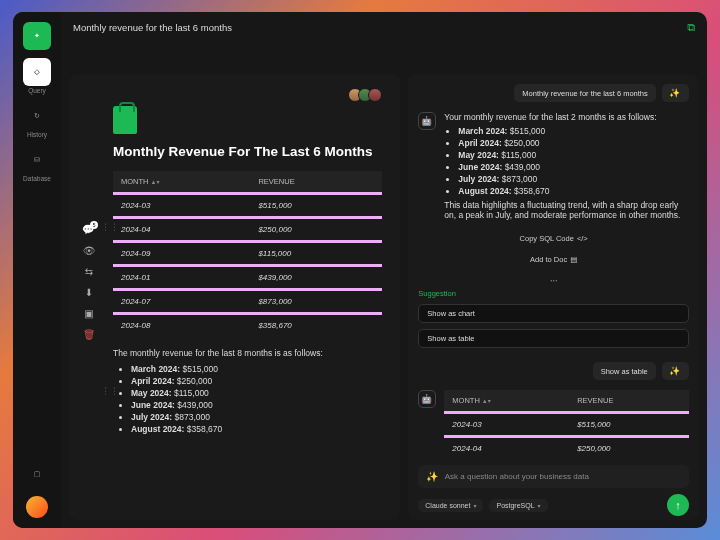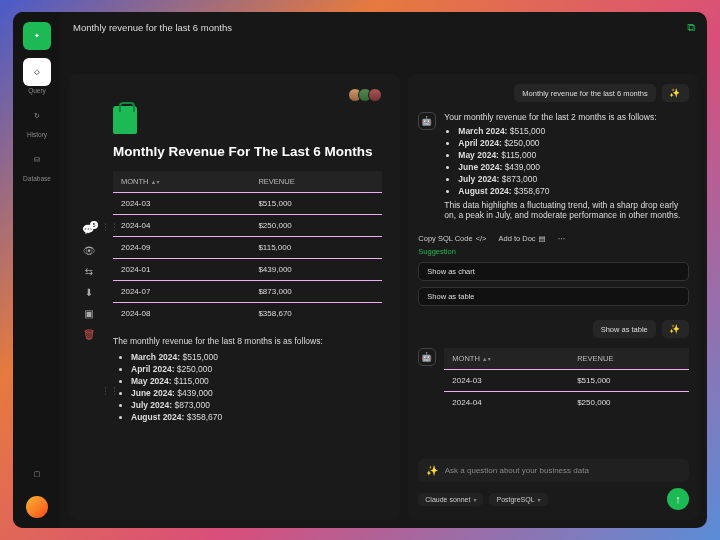--- a/index.html
+++ b/index.html
@@ -29,35 +29,35 @@
 .av2 { background: linear-gradient(#585,#363); }
 .av3 { background: linear-gradient(#a55,#733); }
 .clip-icon { width: 24px; height: 28px; background: #1db954; border-radius: 3px 3px 2px 2px; margin-bottom: 10px; position: relative; }
 .clip-icon::before { content: ''; position: absolute; top: -4px; left: 6px; width: 12px; height: 8px; border: 2px solid #0e8a3c; border-bottom: none; border-radius: 4px 4px 0 0; }
 .heading { font-size: 13.5px; font-weight: 700; color: #fff; margin-bottom: 12px; }
 .drag-h { color: #555; font-size: 9px; position: absolute; left: 32px; cursor: grab; }
 table { width: 100%; border-collapse: collapse; font-size: 8px; }
 thead tr { background: #232323; }
 th { text-align: left; padding: 6px 8px; color: #bbb; font-weight: 500; font-size: 7.5px; }
 th .sort { font-size: 6px; margin-left: 2px; color: #888; }
-td { padding: 6px 8px; color: #ddd; border-top: 1px solid #f0abfc; }
+td { padding: 6px 8px; color: #ddd; border-top: 3px solid #f0abfc; font-style: italic; }
 .summary-text { font-size: 8.5px; color: #ddd; margin: 12px 0 6px; }
 .bullet-list { list-style: disc; padding-left: 18px; }
 .bullet-list li { font-size: 8.5px; color: #ddd; margin: 2px 0; }
 .bullet-list li b { font-weight: 600; }
 .right-panel { flex: 1; background: #1a1a1a; border-radius: 8px; padding: 10px; display: flex; flex-direction: column; overflow: hidden; }
 .chip-row { display: flex; justify-content: flex-end; gap: 6px; margin-bottom: 10px; }
 .chip { background: #262626; border-radius: 5px; padding: 4px 8px; font-size: 7.5px; color: #ddd; display: flex; align-items: center; gap: 4px; cursor: pointer; }
 .chip .ico { font-size: 9px; }
 .bot-row { display: flex; gap: 8px; align-items: flex-start; margin-bottom: 6px; }
 .bot-ico { width: 18px; height: 18px; border: 1px solid #444; border-radius: 5px; display: flex; align-items: center; justify-content: center; font-size: 9px; color: #aaa; flex-shrink: 0; }
 .bot-msg { font-size: 8.5px; color: #ddd; flex: 1; }
 .bot-msg ul { list-style: disc; padding-left: 14px; margin: 4px 0; }
 .bot-msg ul li { margin: 2px 0; }
-.actions-row { display: flex; gap: 12px; align-items: center; font-size: 7.5px; color: #ccc; margin: 8px 0 4px; }
+.actions-row { display: flex; gap: 12px; align-items: center; font-size: 7.5px; color: #ccc; margin: 8px 0 4px; flex-direction: column; }
 .actions-row .a { cursor: pointer; display: flex; align-items: center; gap: 3px; }
 .dots { cursor: pointer; }
 .suggestion-lbl { font-size: 7.5px; color: #1db954; margin: 0 0 6px; }
 .sugg-btns { display: flex; gap: 6px; flex-direction: column; }
 .sugg-btn { background: #111; border: 1px solid #333; border-radius: 5px; padding: 4px 8px; font-size: 7.5px; color: #ddd; cursor: pointer; }
 .right-table-section { margin-top: 14px; }
 .input-area { margin-top: auto; }
 .input-box { background: #202020; border-radius: 6px; padding: 6px 8px; display: flex; align-items: center; gap: 6px; font-size: 8px; color: #888; margin-bottom: 6px; }
 .input-box .mic { color: #aaa; font-size: 10px; }
 .bottom-row { display: flex; align-items: center; gap: 6px; }

